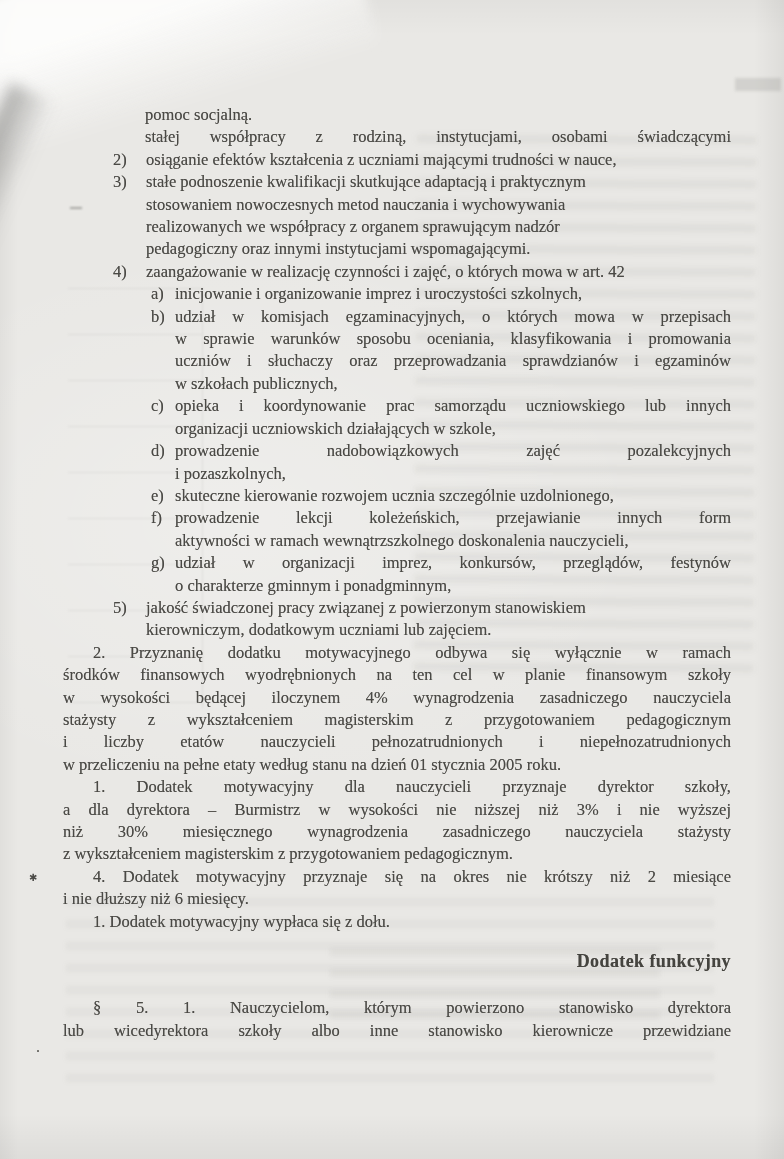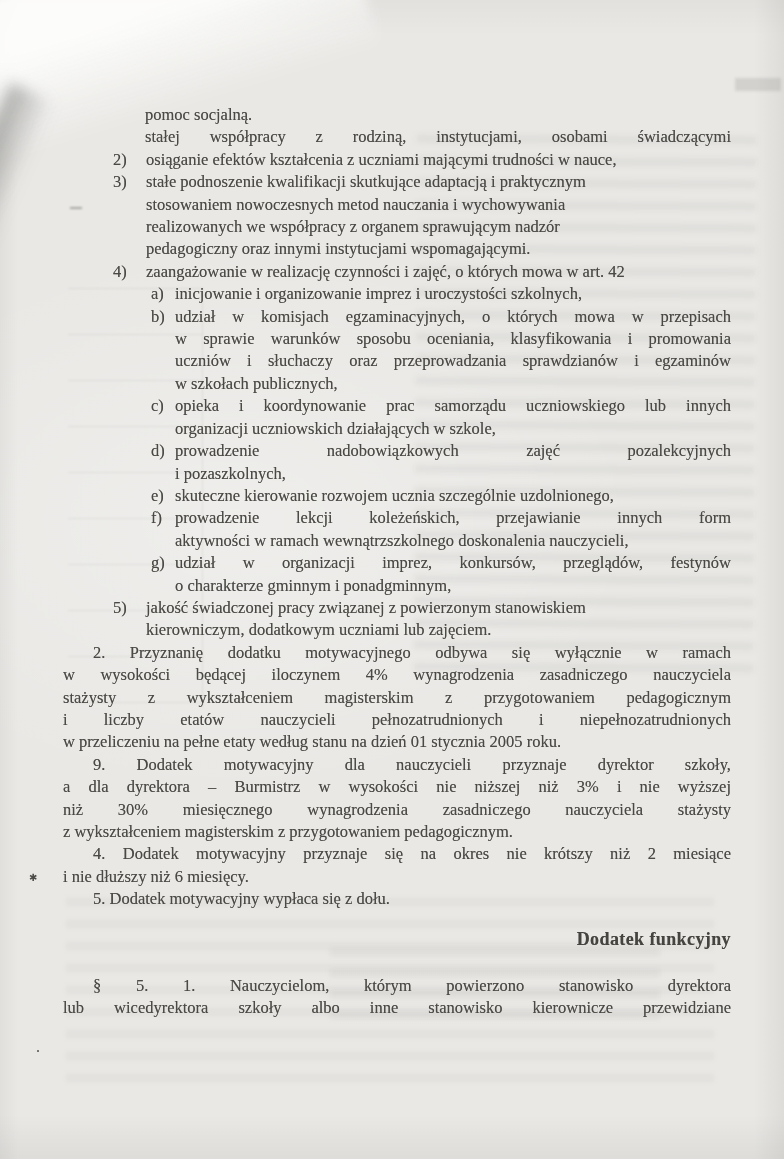--- a/index.html
+++ b/index.html
@@ -156,37 +156,38 @@
         <div class="line fill">udział w organizacji imprez, konkursów, przeglądów, festynów</div>
         <div class="line">o charakterze gminnym i ponadgminnym,</div>
       </div>
       <div class="block" style="padding-left: 83px;">
         <span class="marker" style="left: 50px;">5)</span>
         <div class="line">jakość świadczonej pracy związanej z powierzonym stanowiskiem</div>
         <div class="line">kierowniczym, dodatkowym uczniami lub zajęciem.</div>
       </div>
       <div class="block" style="padding-left: 0px;">
         <div class="line fill" style="text-indent: 30px;">2. Przyznanię dodatku motywacyjnego odbywa się wyłącznie w ramach</div>
+        <div class="line fill">środków finansowych wyodrębnionych na ten cel w planie finansowym szkoły</div>
         <div class="line fill">w wysokości będącej iloczynem 4% wynagrodzenia zasadniczego nauczyciela</div>
         <div class="line fill">stażysty z wykształceniem magisterskim z przygotowaniem pedagogicznym</div>
         <div class="line fill">i liczby etatów nauczycieli pełnozatrudnionych i niepełnozatrudnionych</div>
         <div class="line">w przeliczeniu na pełne etaty według stanu na dzień 01 stycznia 2005 roku.</div>
       </div>
       <div class="block" style="padding-left: 0px;">
-        <div class="line fill" style="text-indent: 30px;">9. Dodatek motywacyjny dla nauczycieli przyznaje dyrektor szkoły,</div>
+        <div class="line fill" style="text-indent: 30px;">1. Dodatek motywacyjny dla nauczycieli przyznaje dyrektor szkoły,</div>
         <div class="line fill">a dla dyrektora – Burmistrz w wysokości nie niższej niż 3% i nie wyższej</div>
         <div class="line fill">niż 30% miesięcznego wynagrodzenia zasadniczego nauczyciela stażysty</div>
         <div class="line">z wykształceniem magisterskim z przygotowaniem pedagogicznym.</div>
       </div>
       <div class="block" style="padding-left: 0px;">
         <div class="line fill" style="text-indent: 30px;">4. Dodatek motywacyjny przyznaje się na okres nie krótszy niż 2 miesiące</div>
         <div class="line">i nie dłuższy niż 6 miesięcy.</div>
       </div>
       <div class="block" style="padding-left: 0px;">
-        <div class="line" style="text-indent: 30px;">5. Dodatek motywacyjny wypłaca się z dołu.</div>
+        <div class="line" style="text-indent: 30px;">1. Dodatek motywacyjny wypłaca się z dołu.</div>
       </div>
       <div class="heading">Dodatek funkcyjny</div>
       <div class="block" style="padding-left: 0px;">
         <div class="line fill" style="text-indent: 30px;">§ 5. 1. Nauczycielom, którym powierzono stanowisko dyrektora</div>
         <div class="line fill">lub wicedyrektora szkoły albo inne stanowisko kierownicze przewidziane</div>
       </div>
     </div>
 </div>
 
 </body></html>

